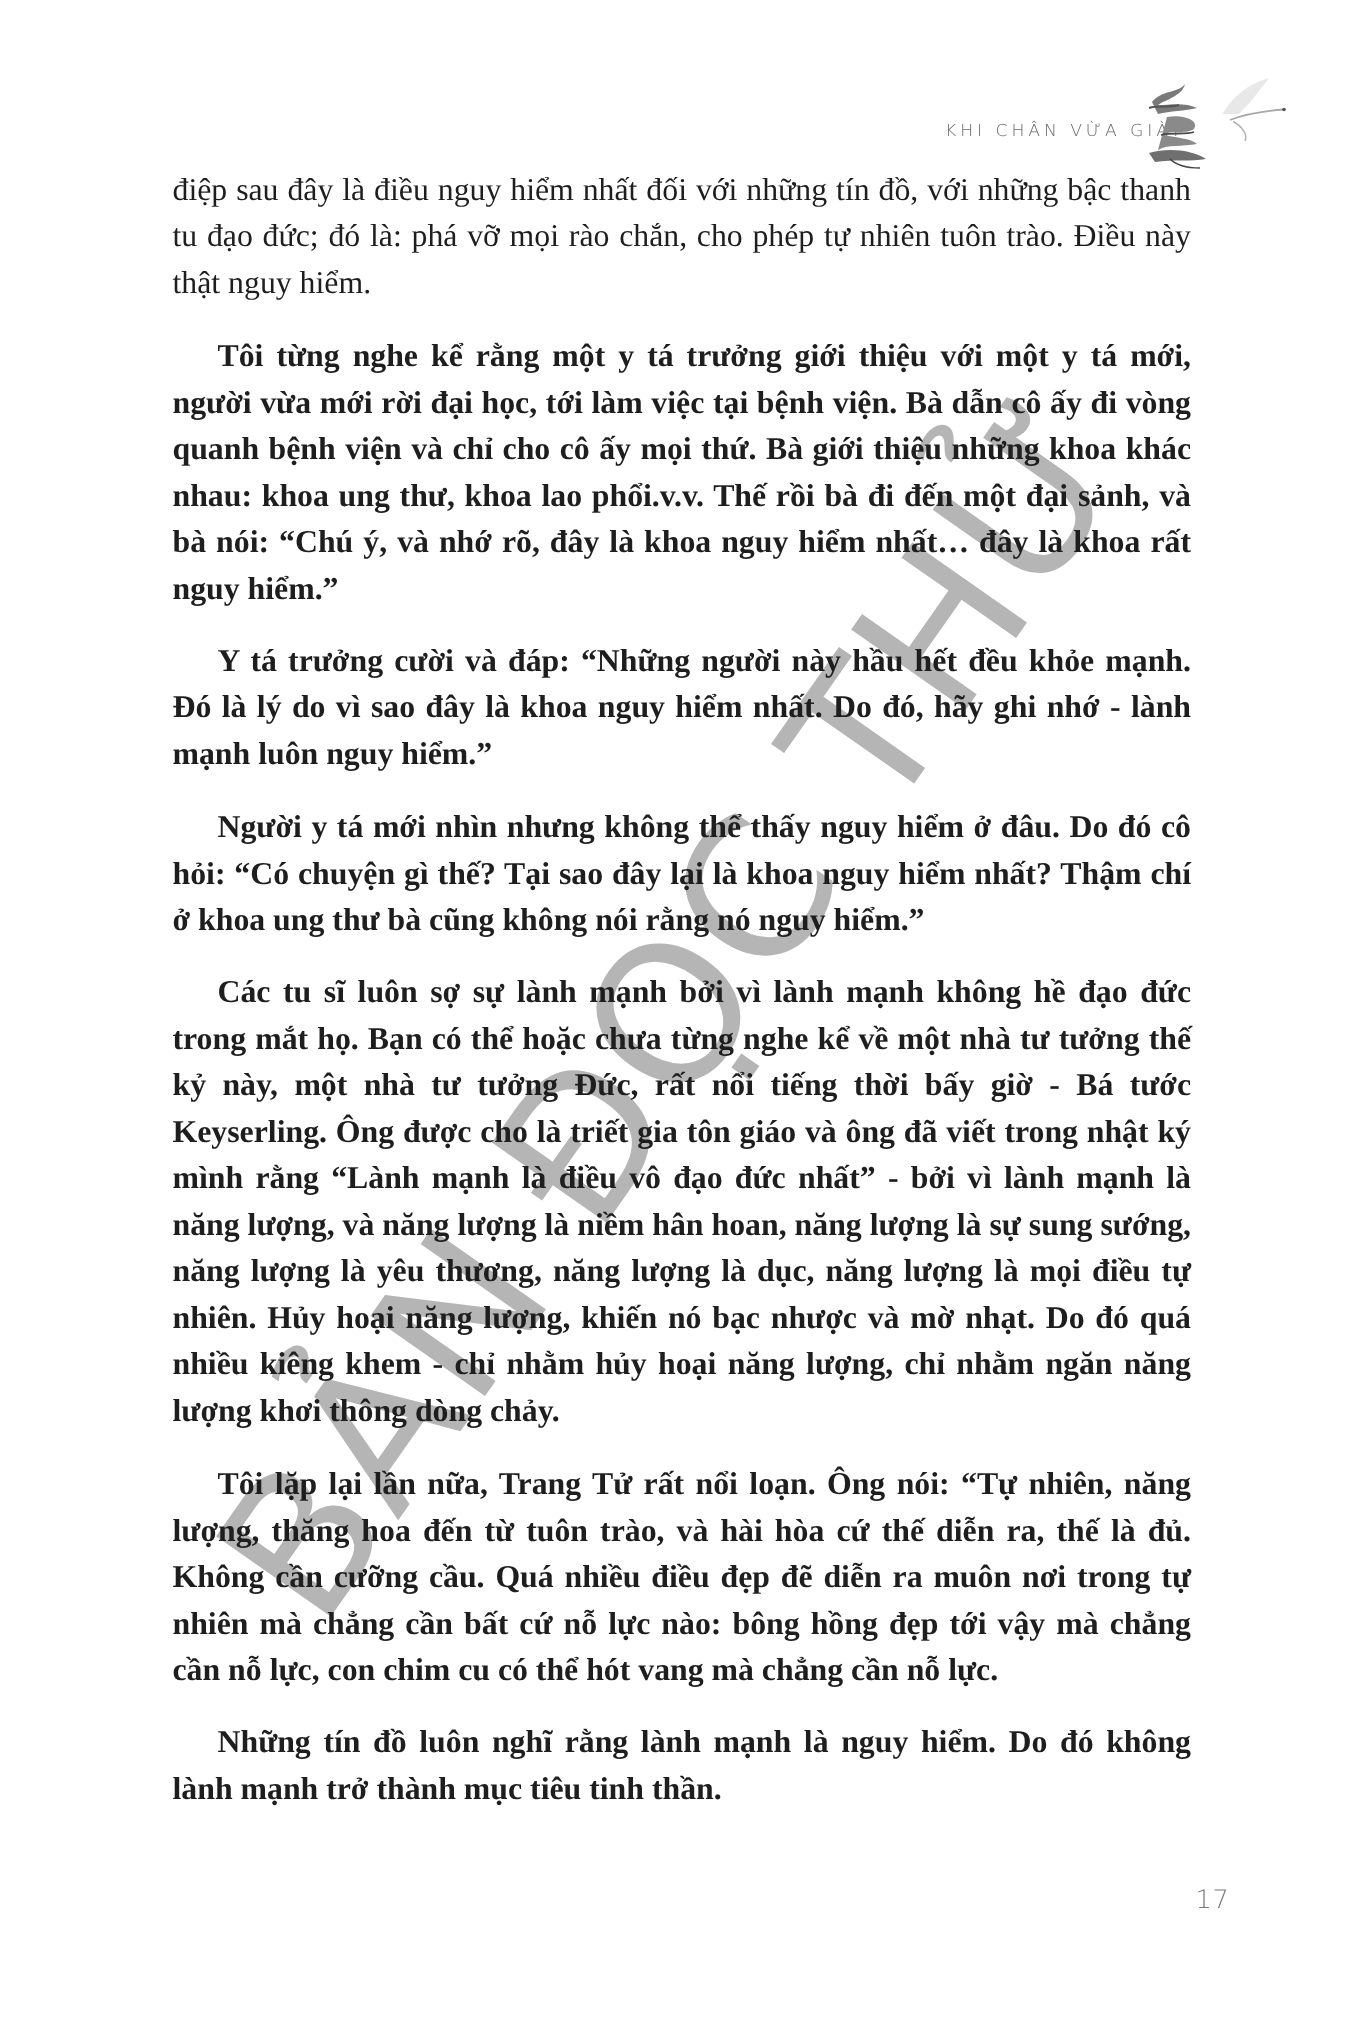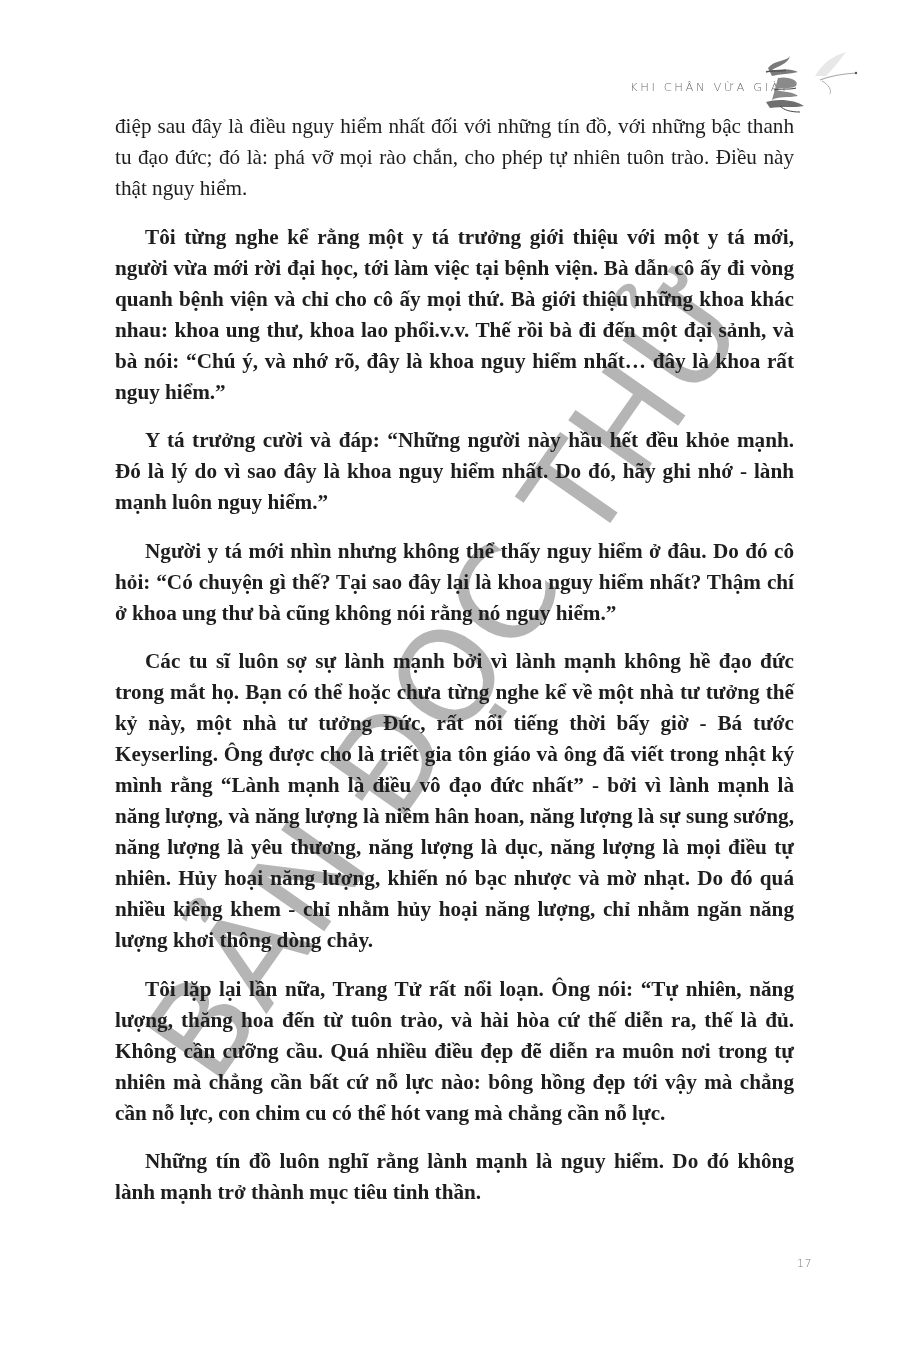--- a/index.html
+++ b/index.html
@@ -88,21 +88,21 @@
       line-height: 1;
     }
     .body-text { z-index: 1; }
     
     .page-number {
       position: absolute;
       left: 797px;
       top: 1257px;
       font-family: "DejaVu Sans", sans-serif;
       font-weight: 200;
-      font-size: 11px;
+      font-size: 17px;
       color: #7a7a7a;
       letter-spacing: 0.5px;
     }
   </style>
 </head>
 <body>
 
 <div class="page">
 
   <div class="running-header">

